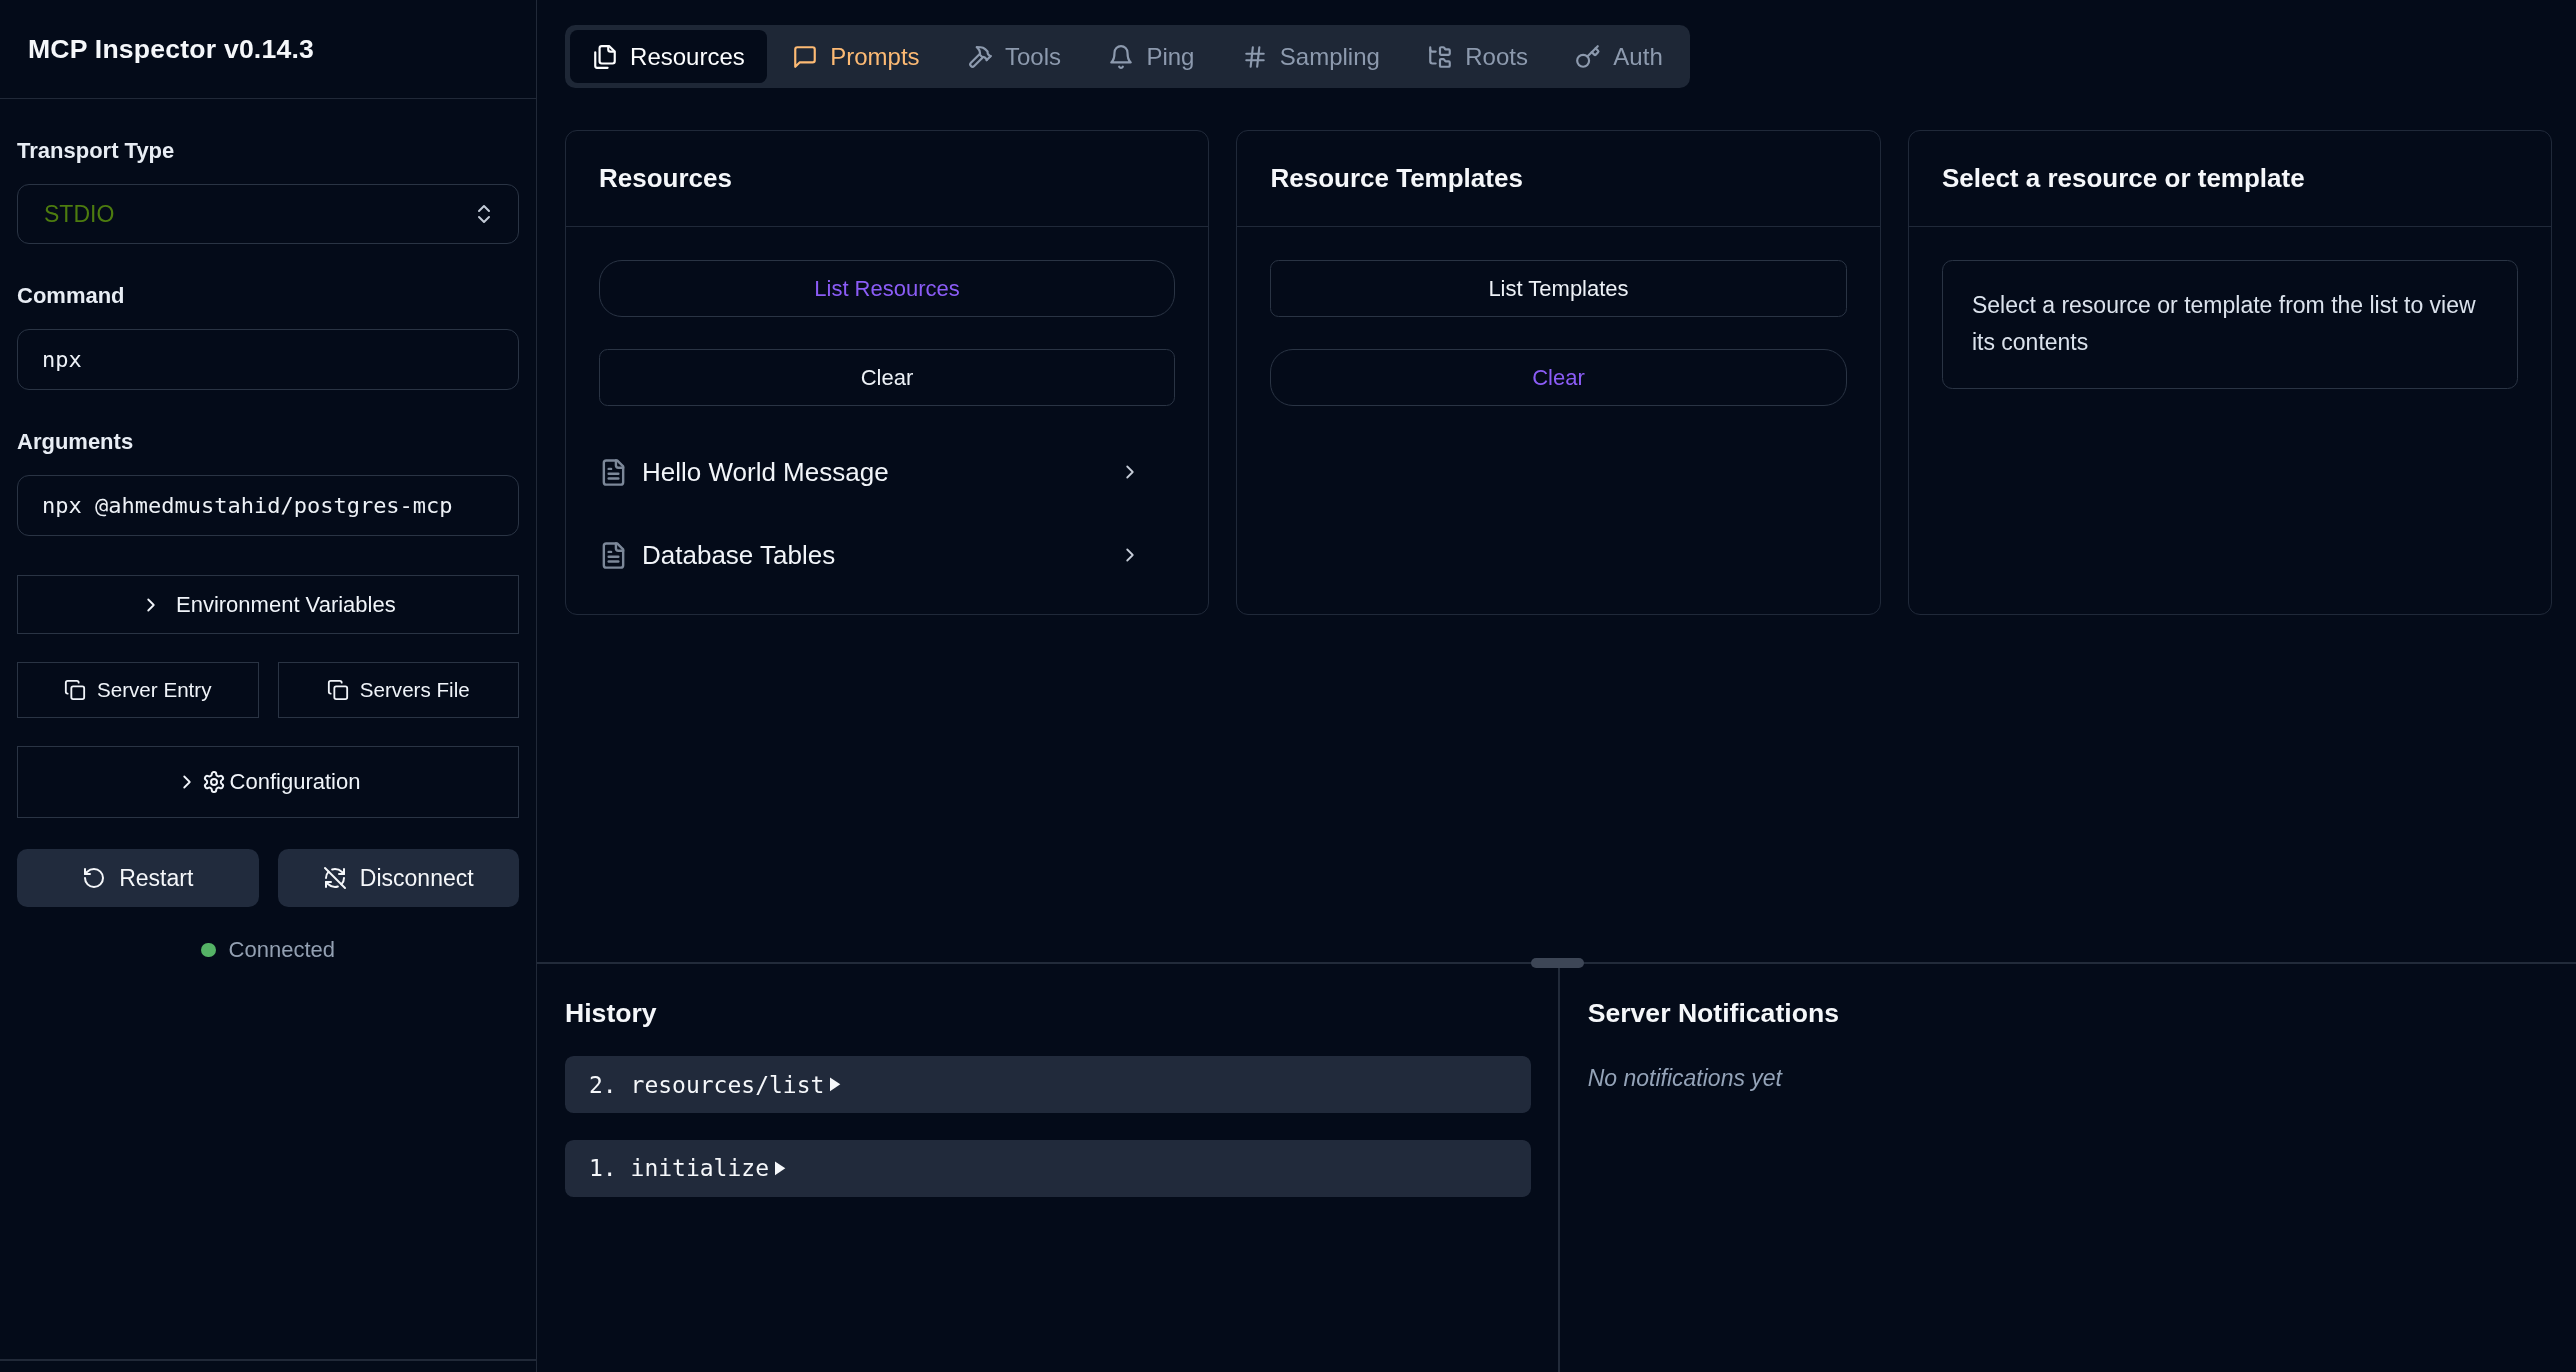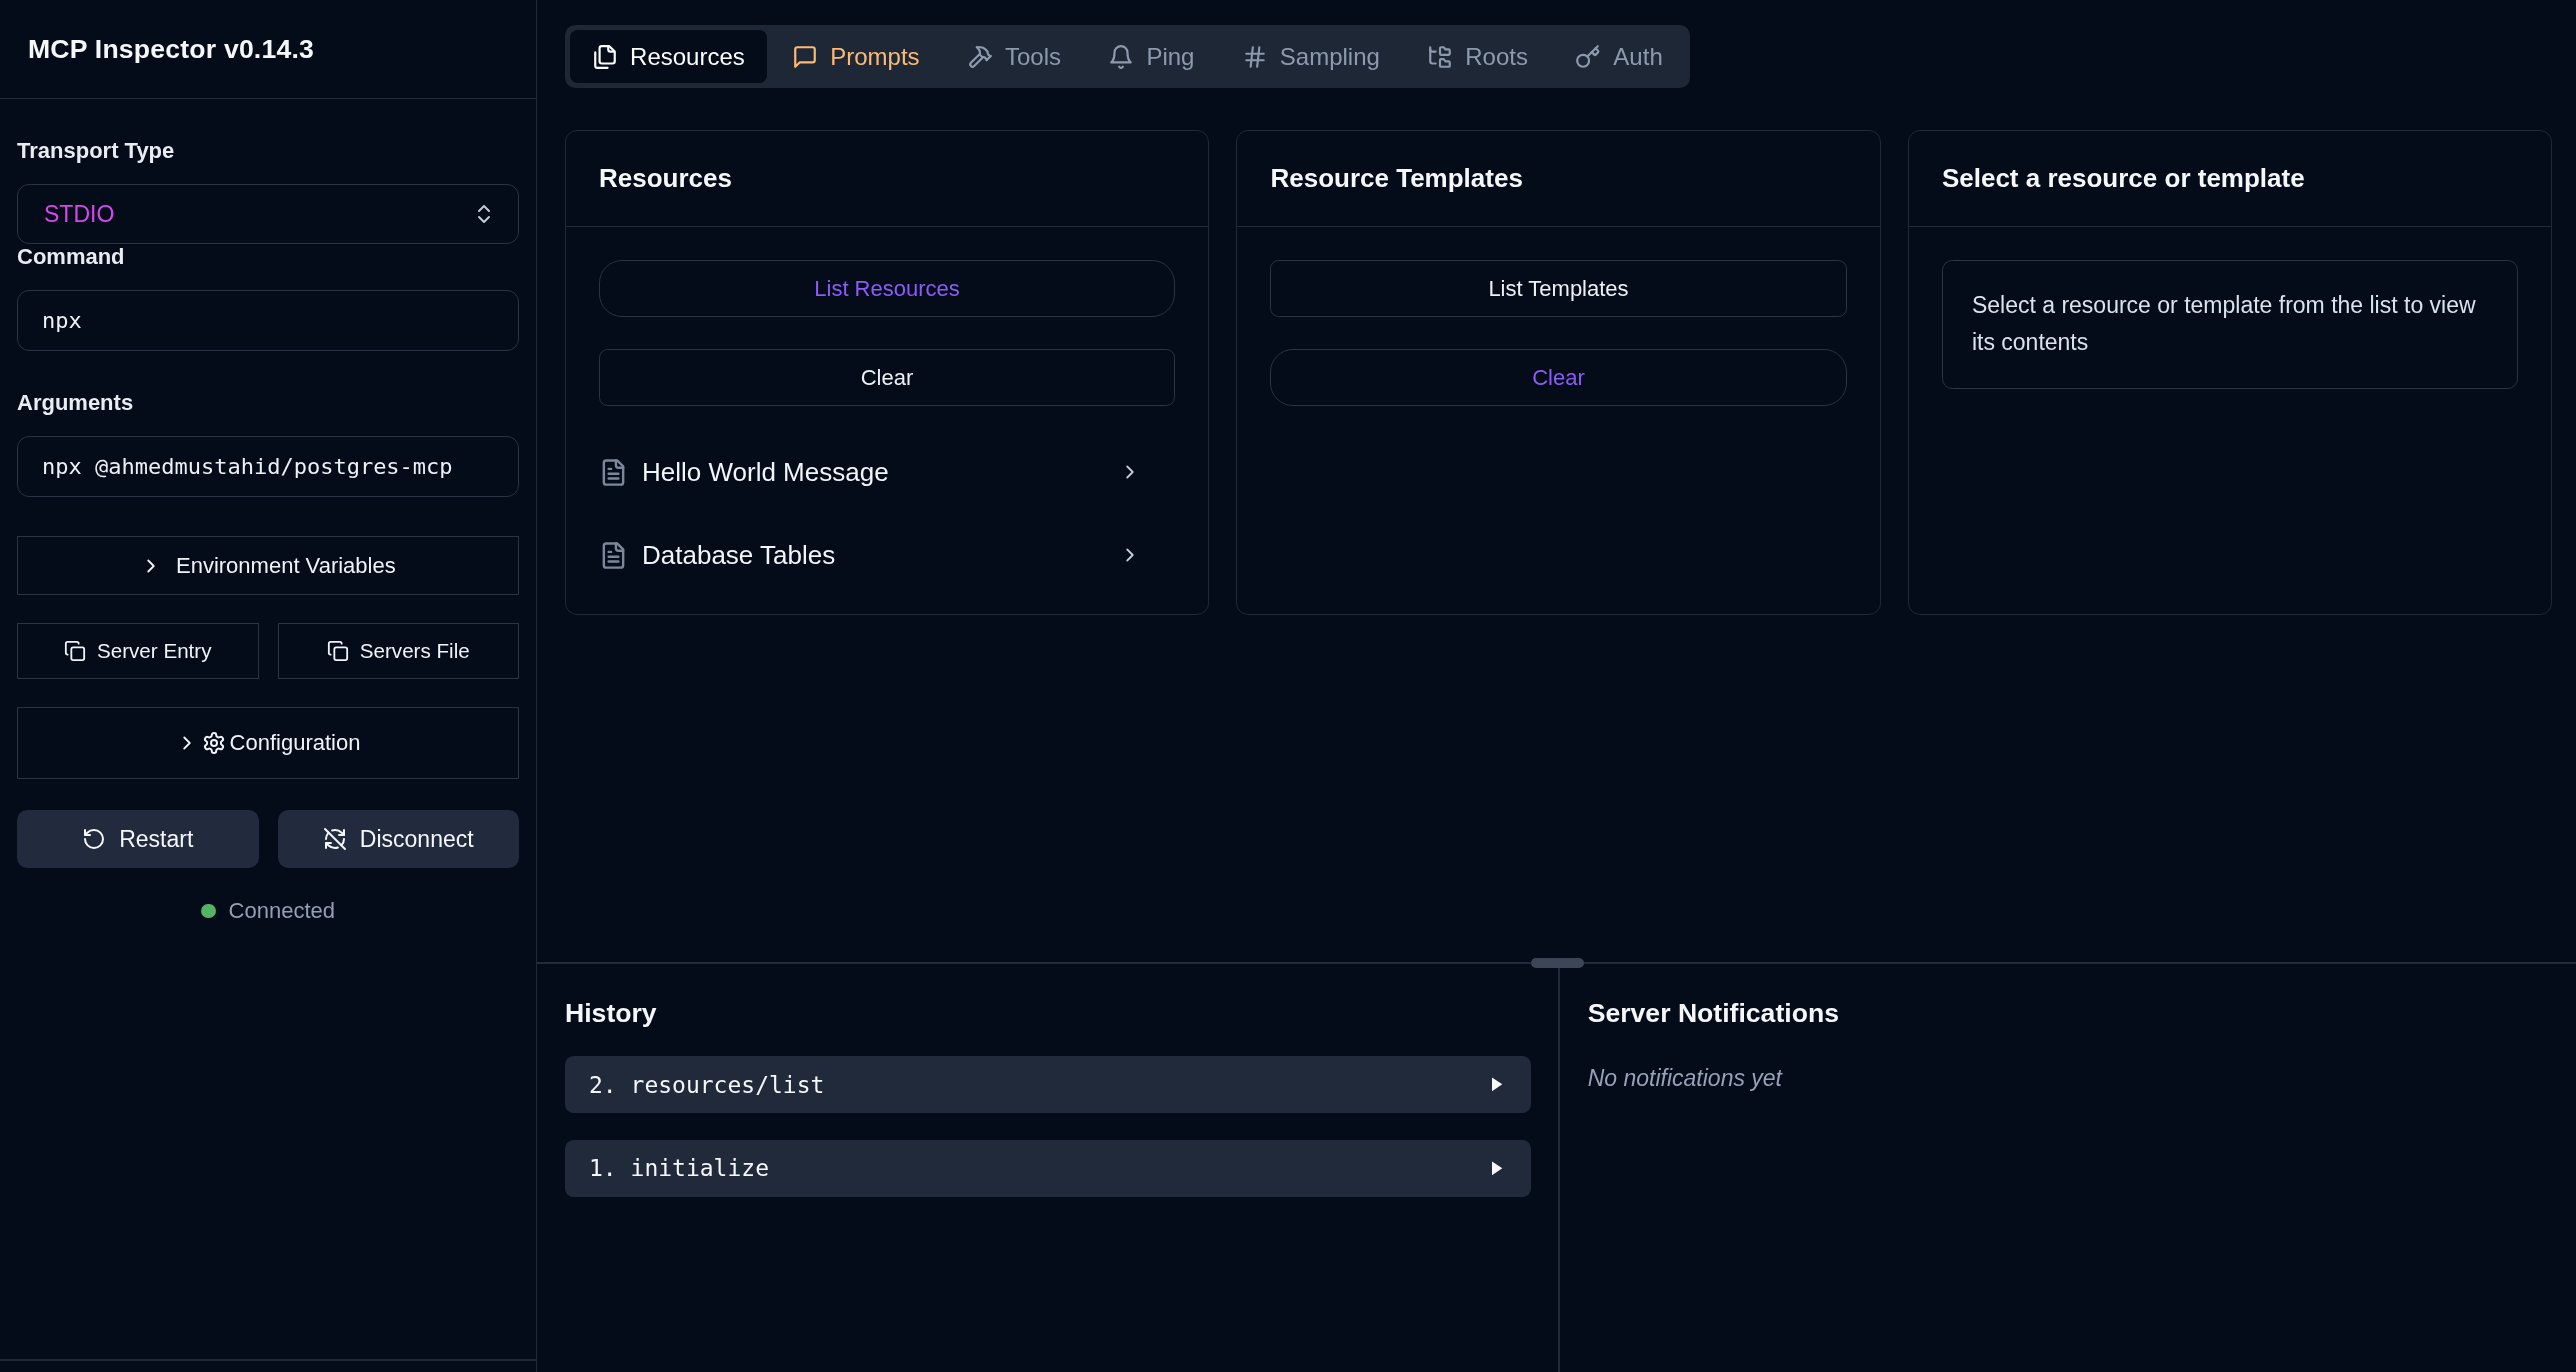--- a/index.html
+++ b/index.html
@@ -29,22 +29,23 @@
   .sidebar-content { padding:39px 17px 0 17px; }
   .field-label {
     font-size:22px; font-weight:600; color:#E8EDF4;
     margin-bottom:20px;
   }
   .select-box {
     height:60px; width:100%;
     border:1.7px solid #2A3444; border-radius:12px;
     display:flex; align-items:center; justify-content:space-between;
     padding:0 22px 0 26px;
-    font-size:23px; color:#d946ef;
+    font-size:23px; color:#4d7c0f;
     cursor:pointer;
+    margin-bottom:39px;
     background:transparent;
   }
   .select-box .updown { color:#C2CAD6; }
   .text-input {
     height:61px; width:100%;
     border:1.7px solid #2A3444; border-radius:12px;
     background:transparent;
     color:#EDF1F6;
     font-family:"DejaVu Sans Mono", monospace;
     font-size:22px;
@@ -151,21 +152,21 @@
     background:#3D4656; cursor:row-resize;
   }
   .bottom { flex:1; display:flex; min-height:0; }
   .history-pane { width:1021px; flex:none; padding:34px 27.4px 0 28px; }
   .v-divider { width:1.7px; background:#222B3A; }
   .notif-pane { flex:1; padding:34px 27.4px 0 28px; }
   .section-title { font-size:26.6px; font-weight:700; }
   .history-list { margin-top:27.4px; display:flex; flex-direction:column; gap:26.6px; }
   .history-row {
     height:57px; background:#212A3B; border-radius:8.6px;
-    display:flex; align-items:center; justify-content:space-between;
+    display:flex; align-items:center; justify-content:flex-start;
     padding:0 24px;
     font-family:"DejaVu Sans Mono", monospace;
     font-size:23px; color:#F5F7FA;
     cursor:pointer;
   }
   .history-row .play { color:#F5F7FA; }
   .notif-empty {
     margin-top:36px;
     font-size:23px; font-style:italic; color:#94A3B8;
   }

